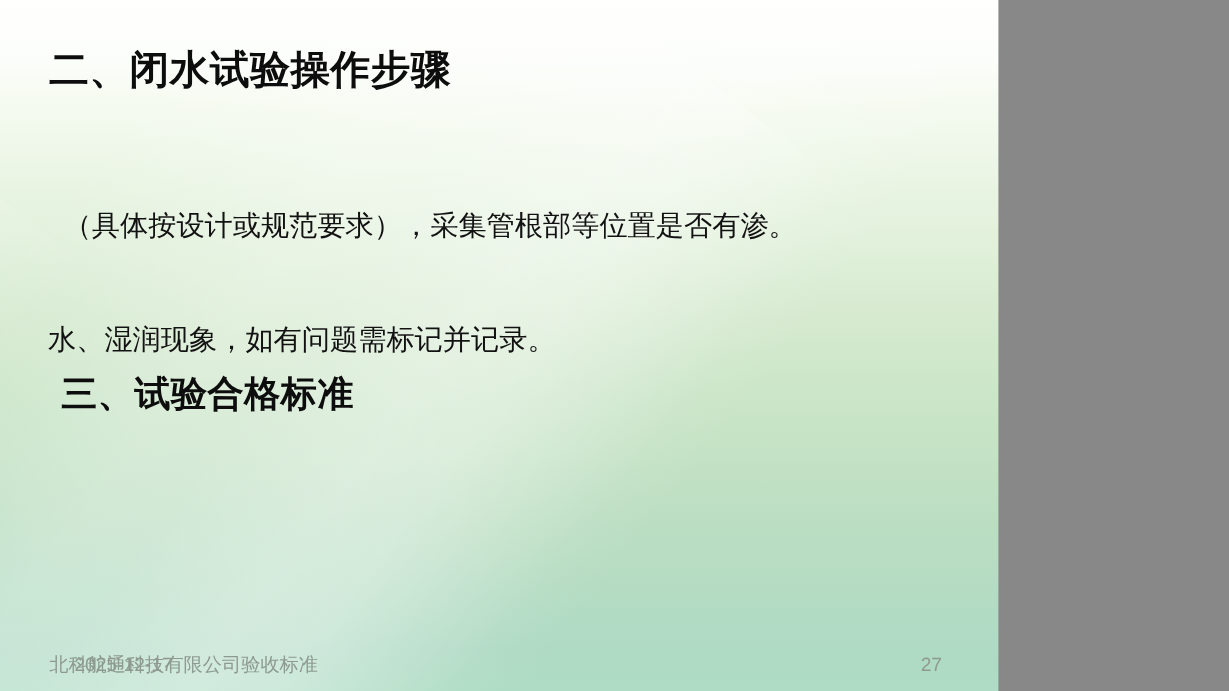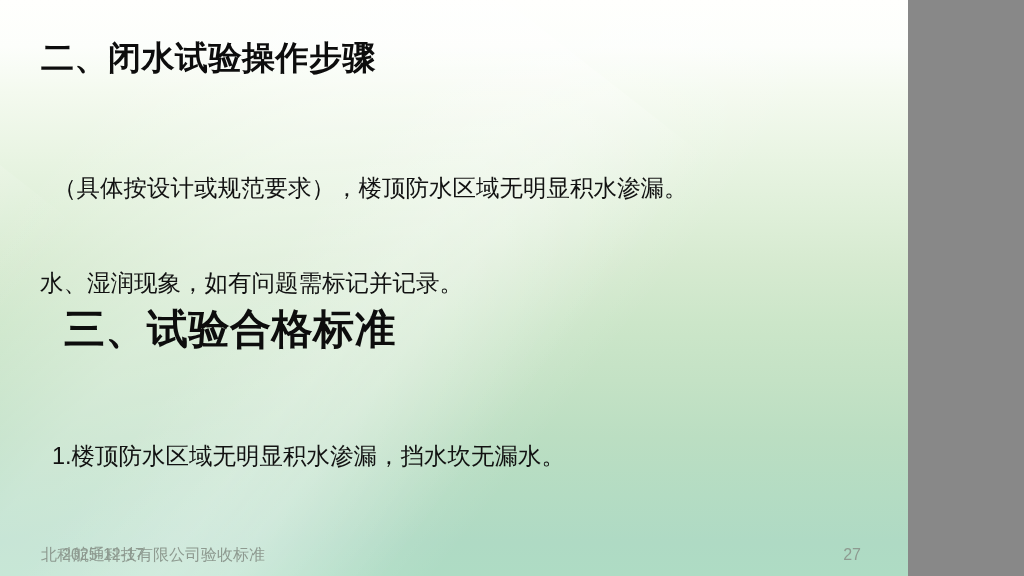--- a/index.html
+++ b/index.html
@@ -2,21 +2,21 @@
 <html><head>
 <meta charset="utf-8">
 <style>
   html, body {
     margin: 0;
     padding: 0;
     background: #888;
   }
   .slide {
     position: relative;
-    width: 908px;
+    width: 832px;
     height: 576px;
     overflow: hidden;
     background: linear-gradient(to bottom,
         #fffffd 0%,
         #fcfefb 8%,
         #f4faef 16%,
         #eaf5e4 26%,
         #e0f0da 36%,
         #d6ead0 46%,
         #cce6c9 56%,
@@ -85,23 +85,23 @@
     letter-spacing: 0.5px;
     white-space: nowrap;
   }
   .heading-1 {
     left: 41px;
     top: 38px;
     font-size: 33px;
     line-height: 40px;
   }
   .heading-2 {
-    left: 64px;
+    left: 51px;
     top: 310px;
-    font-size: 41px;
+    font-size: 30px;
     line-height: 38px;
   }
 
   .body-block {
     position: absolute;
     color: #121212;
     font-size: 23.5px;
     line-height: 31.5px;
     white-space: pre-wrap;
   }
@@ -147,28 +147,27 @@
 
   <div class="band band-a"></div>
   <div class="band band-b"></div>
   <div class="band band-c"></div>
 
   <div class="content">
 
     <div class="heading heading-1">二、闭水试验操作步骤</div>
 
     <div class="body-block block-1">
-      <span class="body-line cont">（具体按设计或规范要求），楼顶防水区域无明显积水渗漏。</span>
+      <span class="body-line cont">（具体按设计或规范要求），采集管根部等位置是否有渗。</span>
       <span class="body-line">水、湿润现象，如有问题需标记并记录。</span>
     </div>
 
     <div class="heading heading-2">三、试验合格标准</div>
 
     <div class="body-block block-2">
-      <span class="body-line">1.楼顶防水区域无明显积水渗漏，挡水坎无漏水。</span>
       
     </div>
 
   </div>
 
   <div class="footer">
     <span class="footer-date">2025-12-17</span>
     <span class="footer-title">北科航通科技有限公司验收标准</span>
     <span class="footer-page">27</span>
   </div>

